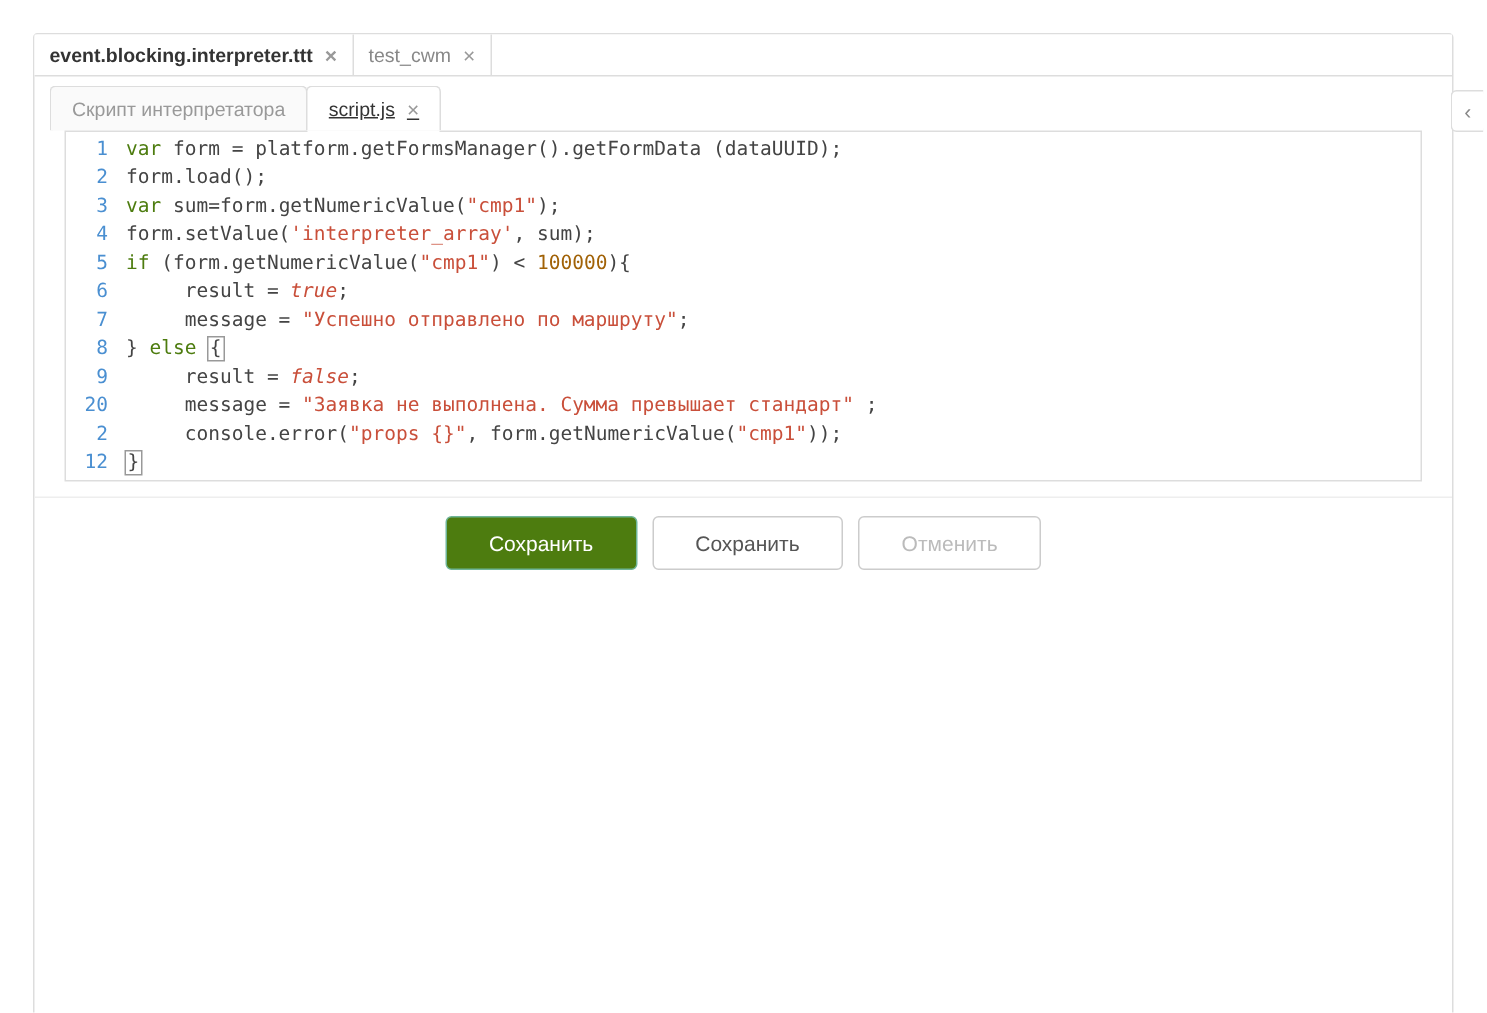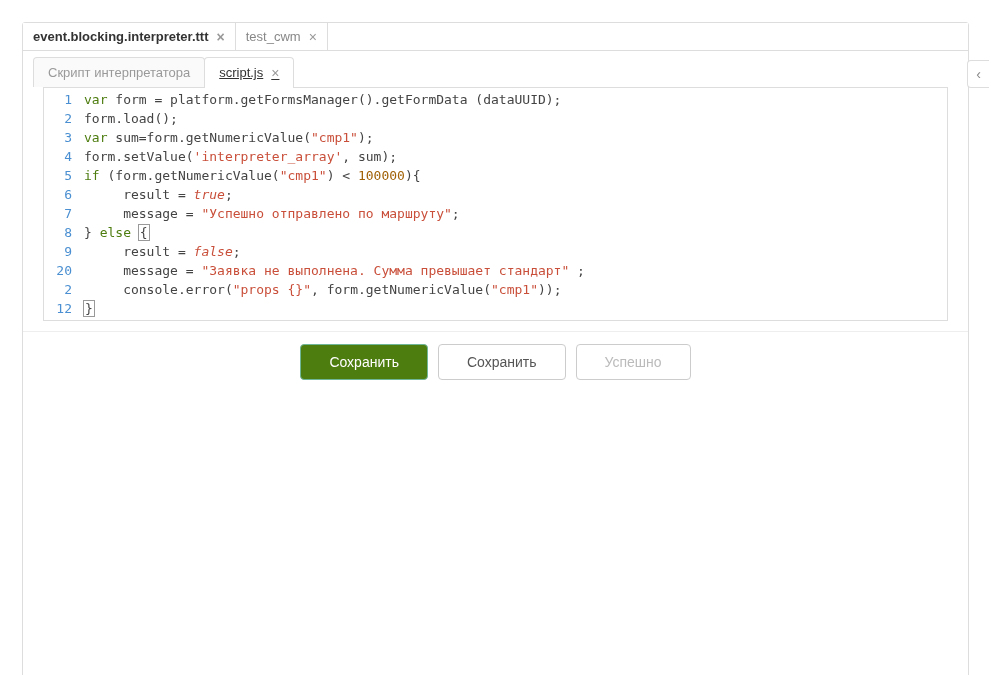--- a/index.html
+++ b/index.html
@@ -213,19 +213,19 @@
             <div>12</div>
           </div>
         <div class="code" id="code"><div><span class="tok-kw">var </span><span>form = platform.getFormsManager().getFormData (dataUUID);</span></div><div><span>form.load();</span></div><div><span class="tok-kw">var </span><span>sum=form.getNumericValue(</span><span class="tok-str">"cmp1"</span><span>);</span></div><div><span>form.setValue(</span><span class="tok-str">'interpreter_array'</span><span>, sum);</span></div><div><span class="tok-kw">if </span><span>(form.getNumericValue(</span><span class="tok-str">"cmp1"</span><span>) &lt; </span><span class="tok-num">100000</span><span>){</span></div><div><span>     result = </span><span class="tok-bool">true</span><span>;</span></div><div><span>     message = </span><span class="tok-str">"Успешно отправлено по маршруту"</span><span>;</span></div><div><span>} </span><span class="tok-kw">else </span><span class="cursor-box">{</span></div><div><span>     result = </span><span class="tok-bool">false</span><span>;</span></div><div><span>     message = </span><span class="tok-str">"Заявка не выполнена. Сумма превышает стандарт"</span><span> ;</span></div><div><span>     console.error(</span><span class="tok-str">"props {}"</span><span>, form.getNumericValue(</span><span class="tok-str">"cmp1"</span><span>));</span></div><div><span class="cursor-box">}</span></div></div>
       </div>
     </div>
   </div>
 
   <div class="button-bar">
     <button class="btn primary">Сохранить</button>
     <button class="btn">Сохранить</button>
-    <button class="btn disabled">Успешно</button>
+    <button class="btn disabled">Отменить</button>
   </div>
 </div>
 
 <div class="side-collapse">
   <span>‹</span>
 </div>
 
 </body></html>

